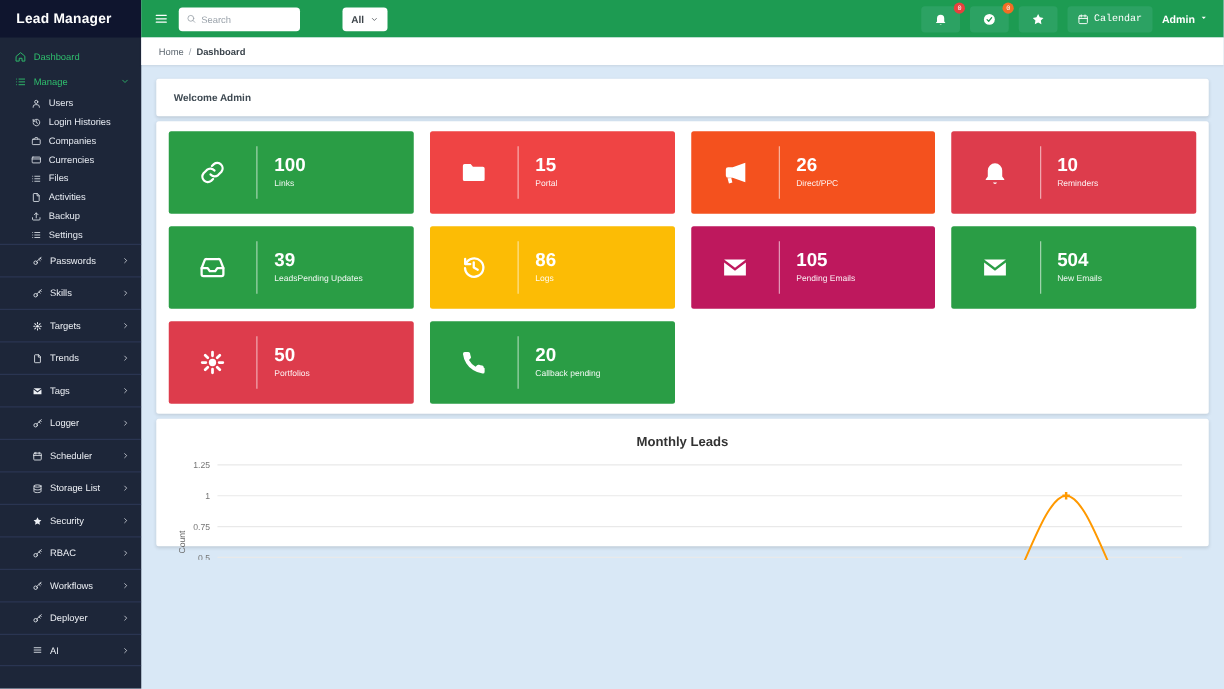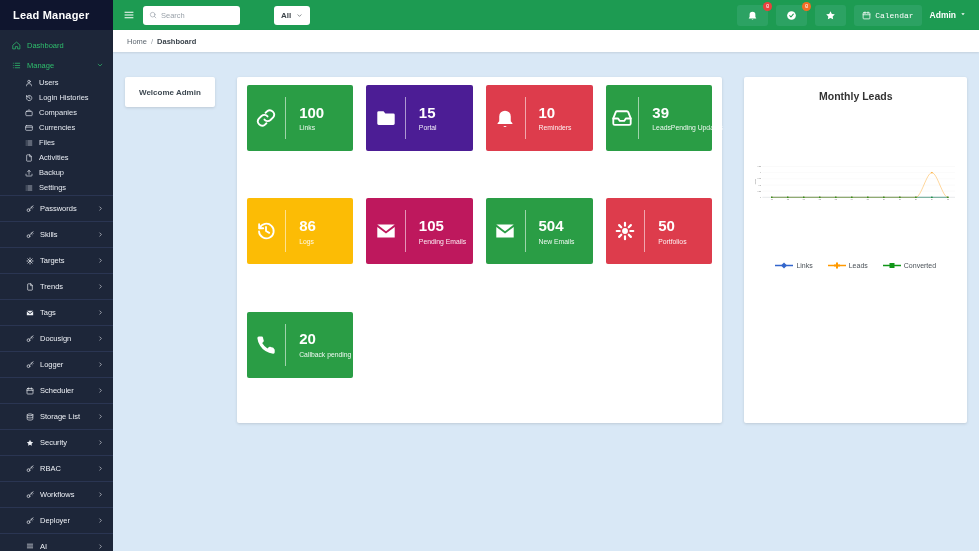--- a/index.html
+++ b/index.html
@@ -25,21 +25,21 @@
   .search input{border:0;outline:0;width:72px;font-size:7.5px;color:#444;font-family:inherit;background:transparent}
   .search input::placeholder{color:#9aa2aa}
   .filter{background:#fff;border:0;border-radius:3px;height:19px;display:flex;align-items:center;gap:5px;padding:0 7px;color:#3c4349;font-size:8px;font-weight:700;margin-left:26px;cursor:pointer;font-family:Liberation Sans, sans-serif}
   .tb-spacer{flex:1}
   .tb-btn{position:relative;background:#2ca263;border:0;border-radius:3px;height:21px;min-width:31px;display:flex;align-items:center;justify-content:center;color:#fff;gap:4px;font-size:8px;padding:0 8px;cursor:pointer;font-family:Liberation Mono, monospace}
   .badge{position:absolute;top:-3px;right:-4px;min-width:9px;height:9px;border-radius:5px;font-size:5.5px;line-height:9px;text-align:center;color:#fff;padding:0 1px}
   .badge.red{background:#e8403d}.badge.orange{background:#f36d24}
   .admin{display:flex;align-items:flex-start;gap:3px;font-size:8.5px;font-weight:600;color:#fff;background:none;border:0;cursor:pointer;font-family:inherit}
   .crumbbar{height:22px;background:#fff;display:flex;align-items:center;padding:0 14px;font-size:7.5px;gap:4px;box-shadow:0 1px 2px rgba(0,0,0,.10);position:relative;z-index:2}
   .crumb-home{color:#5c666f}.crumb-sep{color:#9aa2aa}.crumb-cur{color:#3a434b;font-weight:700}
-  .content{flex:1;padding:25px 12px;display:flex;flex-direction:row;gap:22px;overflow:hidden}
+  .content{flex:1;padding:11px 12px;display:flex;flex-direction:column;gap:4px;overflow:hidden}
   .panel{background:#fff;border-radius:2px;box-shadow:0 1px 3px rgba(0,0,0,.13)}
   .welcome{height:30px;display:flex;align-items:center;padding:0 14px;font-size:8px;font-weight:700;color:#3e4952}
   .stats{padding:8px 10px;display:grid;grid-template-columns:repeat(4,1fr);gap:10px 13px}
   .card{height:66px;border-radius:2px;color:#fff;display:flex;align-items:center;cursor:pointer}
   .card-ic{width:36%;display:flex;justify-content:center}
   .card-div{width:1px;height:42px;background:rgba(255,255,255,.55)}
   .card-tx{padding-left:13px;min-width:0}
   .card-val{font-size:15px;font-weight:600;line-height:1.1}
   .card-lb{font-size:6.8px;opacity:.93;margin-top:3px;white-space:nowrap}
   .chartpanel{padding:8px 10px 3px;flex:1;display:flex;flex-direction:column;min-height:0}
@@ -176,30 +176,20 @@
           <span class="grow">Tags</span>
           <svg class="ic" width="7" height="7" viewBox="0 0 24 24" fill="none" stroke="currentColor" stroke-width="2" stroke-linecap="round" stroke-linejoin="round">
             <path d="M9.5 6.5l5.5 5.5-5.5 5.5"></path>
           </svg>
         </div>
         <div class="s-item s-group">
           <svg class="ic" width="8" height="8" viewBox="0 0 24 24" fill="none" stroke="currentColor" stroke-width="2" stroke-linecap="round" stroke-linejoin="round">
             <circle cx="7.5" cy="15.5" r="4.2"></circle>
             <path d="M10.6 12.4L21 2M15.5 7.5l3 3M18.5 4.5L21 7"></path>
           </svg>
-          <span class="grow">Docusign</span>
-          <svg class="ic" width="7" height="7" viewBox="0 0 24 24" fill="none" stroke="currentColor" stroke-width="2" stroke-linecap="round" stroke-linejoin="round">
-            <path d="M9.5 6.5l5.5 5.5-5.5 5.5"></path>
-          </svg>
-        </div>
-        <div class="s-item s-group">
-          <svg class="ic" width="8" height="8" viewBox="0 0 24 24" fill="none" stroke="currentColor" stroke-width="2" stroke-linecap="round" stroke-linejoin="round">
-            <circle cx="7.5" cy="15.5" r="4.2"></circle>
-            <path d="M10.6 12.4L21 2M15.5 7.5l3 3M18.5 4.5L21 7"></path>
-          </svg>
           <span class="grow">Logger</span>
           <svg class="ic" width="7" height="7" viewBox="0 0 24 24" fill="none" stroke="currentColor" stroke-width="2" stroke-linecap="round" stroke-linejoin="round">
             <path d="M9.5 6.5l5.5 5.5-5.5 5.5"></path>
           </svg>
         </div>
         <div class="s-item s-group">
           <svg class="ic" width="8" height="8" viewBox="0 0 24 24" fill="none" stroke="currentColor" stroke-width="2" stroke-linecap="round" stroke-linejoin="round">
             <rect x="3" y="4.5" width="18" height="16.5" rx="2"></rect>
             <path d="M8 2.5V7M16 2.5V7M3 10h18"></path>
           </svg>
@@ -359,30 +349,43 @@
                 <path d="M10.3 13.7a4.7 4.7 0 0 0 6.6.5l2.9-2.9a4.7 4.7 0 0 0-6.6-6.6l-1.7 1.6"></path>
                 <path d="M13.7 10.3a4.7 4.7 0 0 0-6.6-.5l-2.9 2.9a4.7 4.7 0 0 0 6.6 6.6l1.7-1.6"></path>
               </svg>
             </div>
             <div class="card-div"></div>
             <div class="card-tx">
               <div class="card-val">100</div>
               <div class="card-lb">Links</div>
             </div>
           </div>
-          <div class="card" style="background:#4c1d95">
+          <div class="card" style="background:#ef4444">
             <div class="card-ic">
               <svg class="ic" width="22" height="22" viewBox="0 0 24 24" fill="none" stroke="currentColor" stroke-width="2" stroke-linecap="round" stroke-linejoin="round">
                 <path d="M2.5 6A1.5 1.5 0 0 1 4 4.5h5.3l2 2.5H20A1.5 1.5 0 0 1 21.5 8.5V18a1.5 1.5 0 0 1-1.5 1.5H4A1.5 1.5 0 0 1 2.5 18z" fill="currentColor" stroke="none"></path>
               </svg>
             </div>
             <div class="card-div"></div>
             <div class="card-tx">
               <div class="card-val">15</div>
               <div class="card-lb">Portal</div>
+            </div>
+          </div>
+          <div class="card" style="background:#f4511e">
+            <div class="card-ic">
+              <svg class="ic" width="22" height="22" viewBox="0 0 24 24" fill="none" stroke="currentColor" stroke-width="2" stroke-linecap="round" stroke-linejoin="round">
+                <path d="M21 3.5v17l-11-3.9H6a2 2 0 0 1-2-2V9.4a2 2 0 0 1 2-2h4z" fill="currentColor" stroke="none"></path>
+                <path d="M5.5 17l1.2 4.5 3-.8-1-3.9z" fill="currentColor" stroke="none"></path>
+              </svg>
+            </div>
+            <div class="card-div"></div>
+            <div class="card-tx">
+              <div class="card-val">26</div>
+              <div class="card-lb">Direct/PPC</div>
             </div>
           </div>
           <div class="card" style="background:#dd3c4c">
             <div class="card-ic">
               <svg class="ic" width="22" height="22" viewBox="0 0 24 24" fill="none" stroke="currentColor" stroke-width="2" stroke-linecap="round" stroke-linejoin="round">
                 <path d="M18.3 15.5v-5.2a6.3 6.3 0 1 0-12.6 0v5.2L3.9 17.8v.7h16.2v-.7z" fill="currentColor" stroke="none"></path>
                 <path d="M10.2 20.8a2 2 0 0 0 3.6 0z" fill="currentColor" stroke="none"></path>
               </svg>
             </div>
             <div class="card-div"></div>

